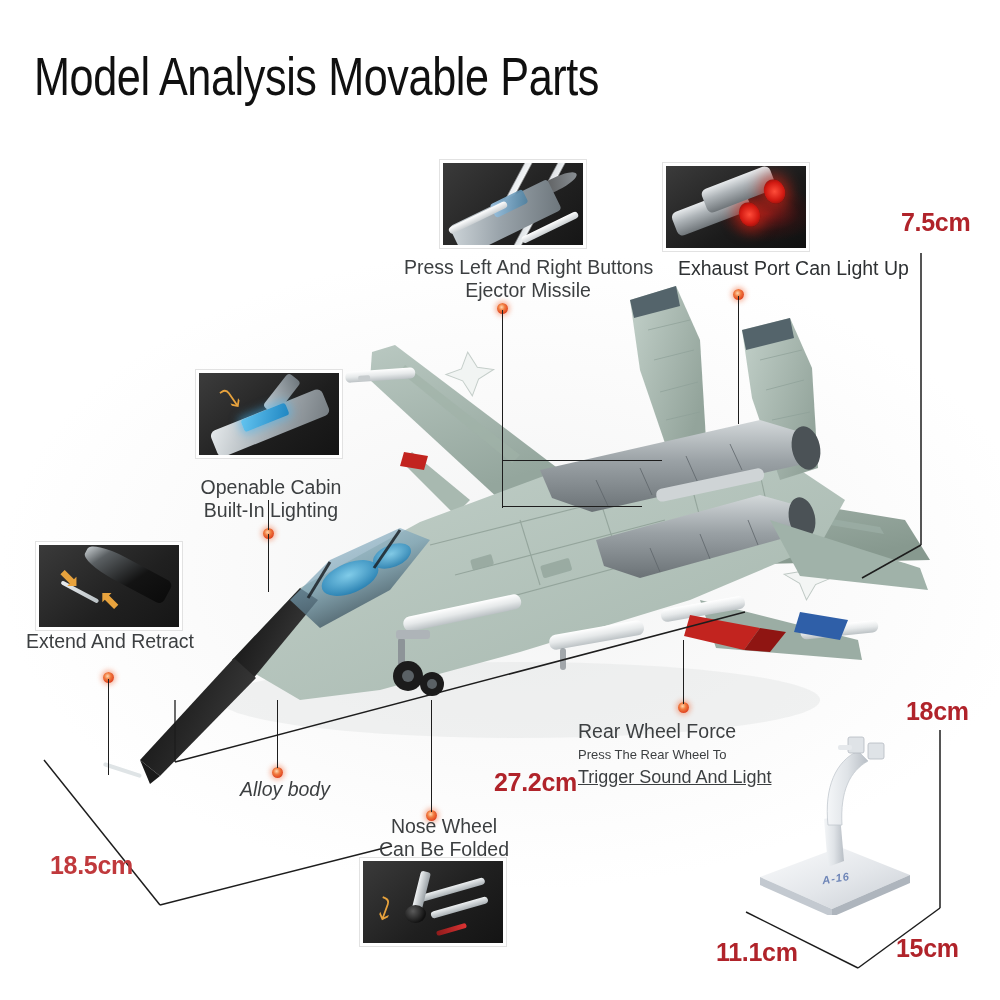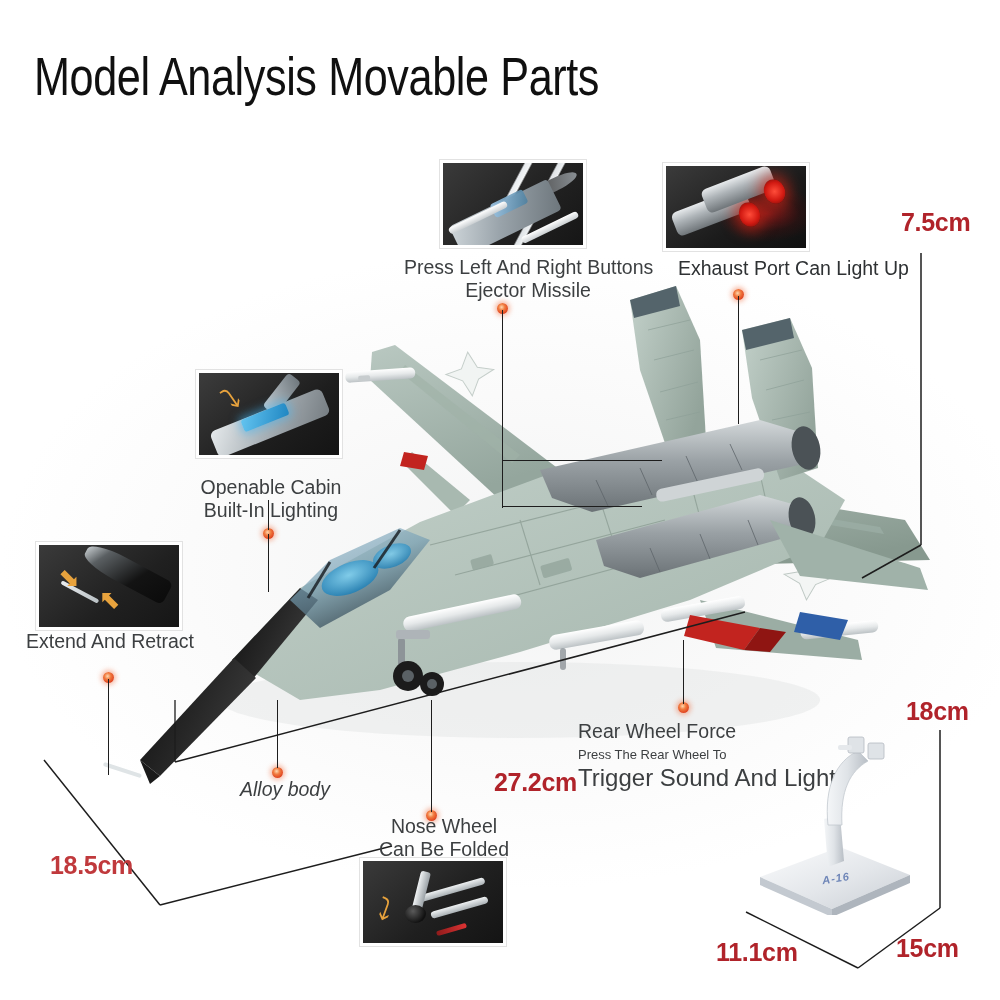--- a/index.html
+++ b/index.html
@@ -484,21 +484,21 @@
   </div>
 
   <div class="callout center" style="left:376px;top:815px;width:136px;">
     <div>Nose Wheel</div>
     <div>Can Be Folded</div>
   </div>
 
   <div class="callout" style="left:578px;top:720px;">
     <div>Rear Wheel Force</div>
     <div style="font-size:13px;">Press The Rear Wheel To</div>
-    <div style="font-size:24px;">Trigger Sound And Light</div>
+    <div style="font-size:18px;text-decoration:underline;">Trigger Sound And Light</div>
   </div>
 
   <div class="dim" style="left:884px;top:208px;margin-left:17px;">7.5cm</div>
   <div class="dim soft" style="left:50px;top:851px;">18.5cm</div>
   <div class="dim" style="left:494px;top:768px;">27.2cm</div>
   <div class="dim" style="left:906px;top:697px;">18cm</div>
   <div class="dim" style="left:716px;top:938px;">11.1cm</div>
   <div class="dim" style="left:896px;top:934px;">15cm</div>
 
   <svg id="stand" viewBox="0 0 190 200" xmlns="http://www.w3.org/2000/svg">

